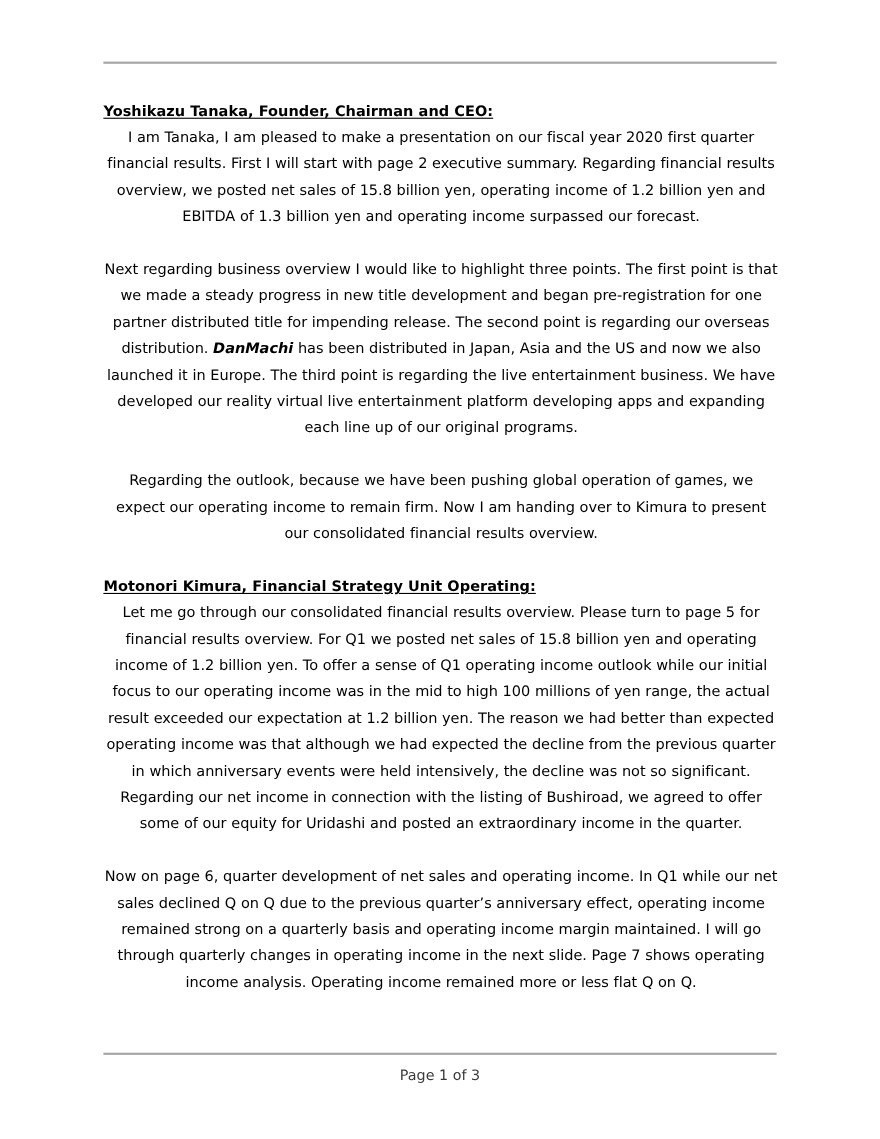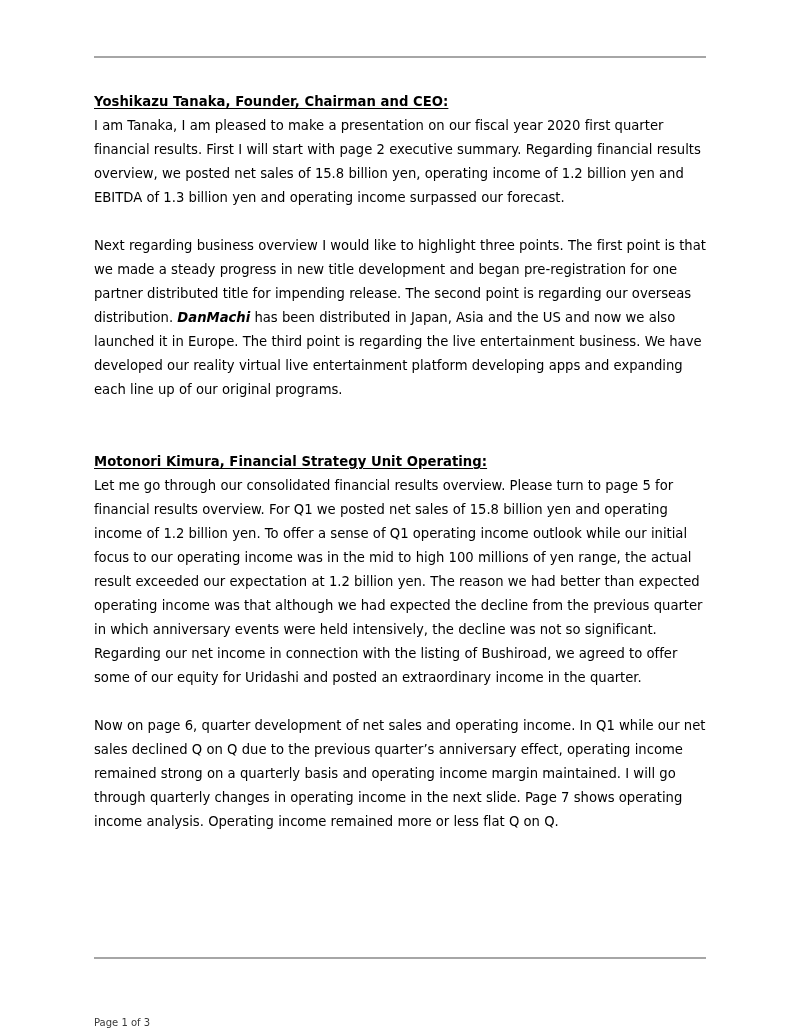--- a/index.html
+++ b/index.html
@@ -58,41 +58,40 @@
     text-underline-offset: 2px;
     margin: 0;
     letter-spacing: 0.05px;
     white-space: nowrap;
   }
 
   .para {
     font-size: 13.2px;
     line-height: 24px;
     margin: 0;
-    text-align: left;
+    text-align: center;
     letter-spacing: -0.02px;
     word-spacing: 0.1px;
   }
 
   
   .gap-para { height: 24px; }
 
   .italic { font-style: italic; font-weight: bold; }
 
   
   .footer {
     position: absolute;
     left: 0;
     top: 970px;
     width: 612px;
-    text-align: left;
-    font-size: 10px;
+    text-align: center;
+    font-size: 13px;
     line-height: 18px;
     color: #3a3a3a;
-    margin-top: 44px;
   }
 </style>
 </head>
 <body>
 
 <div class="page">
   <div class="page-inner">
 
     <div class="rule rule-header"></div>
 
@@ -101,20 +100,21 @@
       <p class="speaker-heading">Yoshikazu Tanaka, Founder, Chairman and CEO:</p>
 
       <p class="para">I am Tanaka, I am pleased to make a presentation on our fiscal year 2020 first quarter financial results. First I will start with page 2 executive summary. Regarding financial results overview, we posted net sales of 15.8 billion yen, operating income of 1.2 billion yen and EBITDA of 1.3 billion yen and operating income surpassed our forecast.</p>
 
       <div class="gap-para"></div>
 
       <p class="para"><span>Next regarding business overview I would like to highlight three points. The first point is that we made a steady progress in new title development and began pre-registration for one partner distributed title for impending release. The second point is regarding our overseas distribution. </span><span class="italic">DanMachi</span><span> has been distributed in Japan, Asia and the US and now we also launched it in Europe. The third point is regarding the live entertainment business. We have developed our reality virtual live entertainment platform developing apps and expanding each line up of our original programs.</span></p>
 
       <div class="gap-para"></div>
 
+      <p class="para">Regarding the outlook, because we have been pushing global operation of games, we expect our operating income to remain firm. Now I am handing over to Kimura to present our consolidated financial results overview.</p>
 
       <div class="gap-para"></div>
 
       <p class="speaker-heading">Motonori Kimura, Financial Strategy Unit Operating:</p>
 
       <p class="para">Let me go through our consolidated financial results overview. Please turn to page 5 for financial results overview. For Q1 we posted net sales of 15.8 billion yen and operating income of 1.2 billion yen. To offer a sense of Q1 operating income outlook while our initial focus to our operating income was in the mid to high 100 millions of yen range, the actual result exceeded our expectation at 1.2 billion yen. The reason we had better than expected operating income was that although we had expected the decline from the previous quarter in which anniversary events were held intensively, the decline was not so significant. Regarding our net income in connection with the listing of Bushiroad, we agreed to offer some of our equity for Uridashi and posted an extraordinary income in the quarter.</p>
 
       <div class="gap-para"></div>
 
       <p class="para">Now on page 6, quarter development of net sales and operating income. In Q1 while our net sales declined Q on Q due to the previous quarter’s anniversary effect, operating income remained strong on a quarterly basis and operating income margin maintained. I will go through quarterly changes in operating income in the next slide. Page 7 shows operating income analysis. Operating income remained more or less flat Q on Q.</p>

